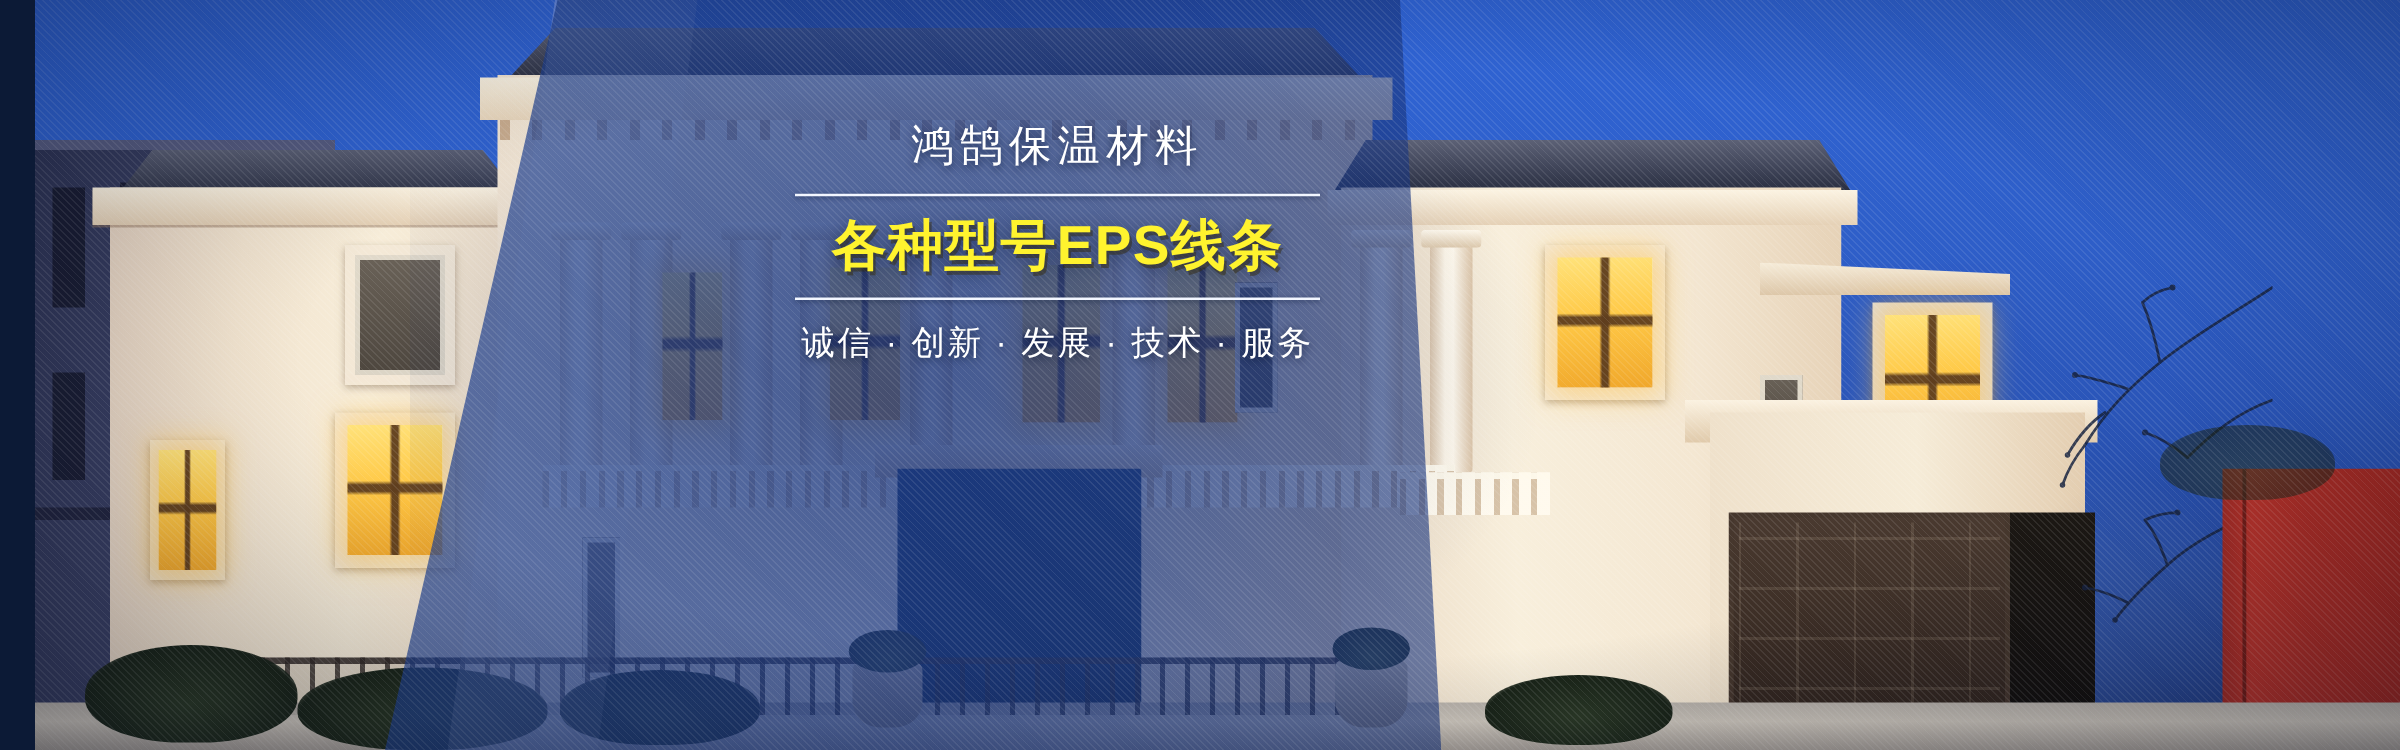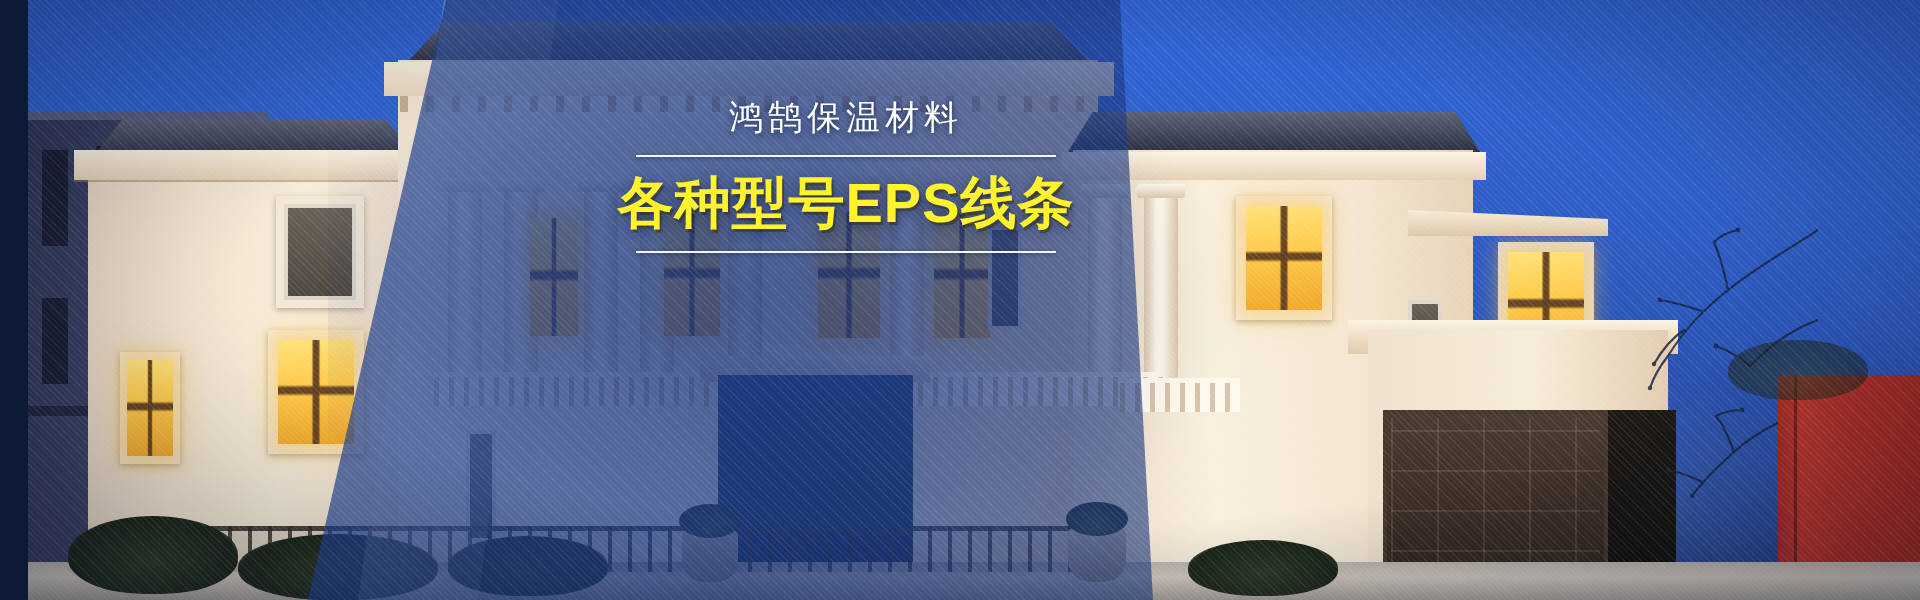--- a/index.html
+++ b/index.html
@@ -298,21 +298,21 @@
   }
   .rule {
     height: 2px;
     background: #f2f6ff;
     margin: 16px auto 14px;
     width: 420px;
     box-shadow: 0 1px 4px rgba(6,18,48,0.55);
   }
   .rule.bottom { margin: 16px auto 16px; width: 420px; }
   .headline {
-    font-size: 56px;
+    font-size: 44px;
     font-weight: bold;
     color: #fff32e;
     letter-spacing: 1px;
     line-height: 1.16;
     white-space: nowrap;
     text-shadow:
       2px 3px 0 rgba(52,40,6,0.45),
       0 3px 14px rgba(10,22,56,0.55);
   }
   .tagline {
@@ -445,15 +445,16 @@
   <div class="overlay-soft"></div>
 
   <div class="hatch"></div>
   <div class="vignette"></div>
 
   <div class="copy">
     <div class="brand">鸿鹄保温材料</div>
     <div class="rule"></div>
     <div class="headline">各种型号EPS线条</div>
     <div class="rule bottom"></div>
+    <div class="tagline">诚信 · 创新 · 发展 · 技术 · 服务</div>
   </div>
 
 </div>
 
 </body></html>

